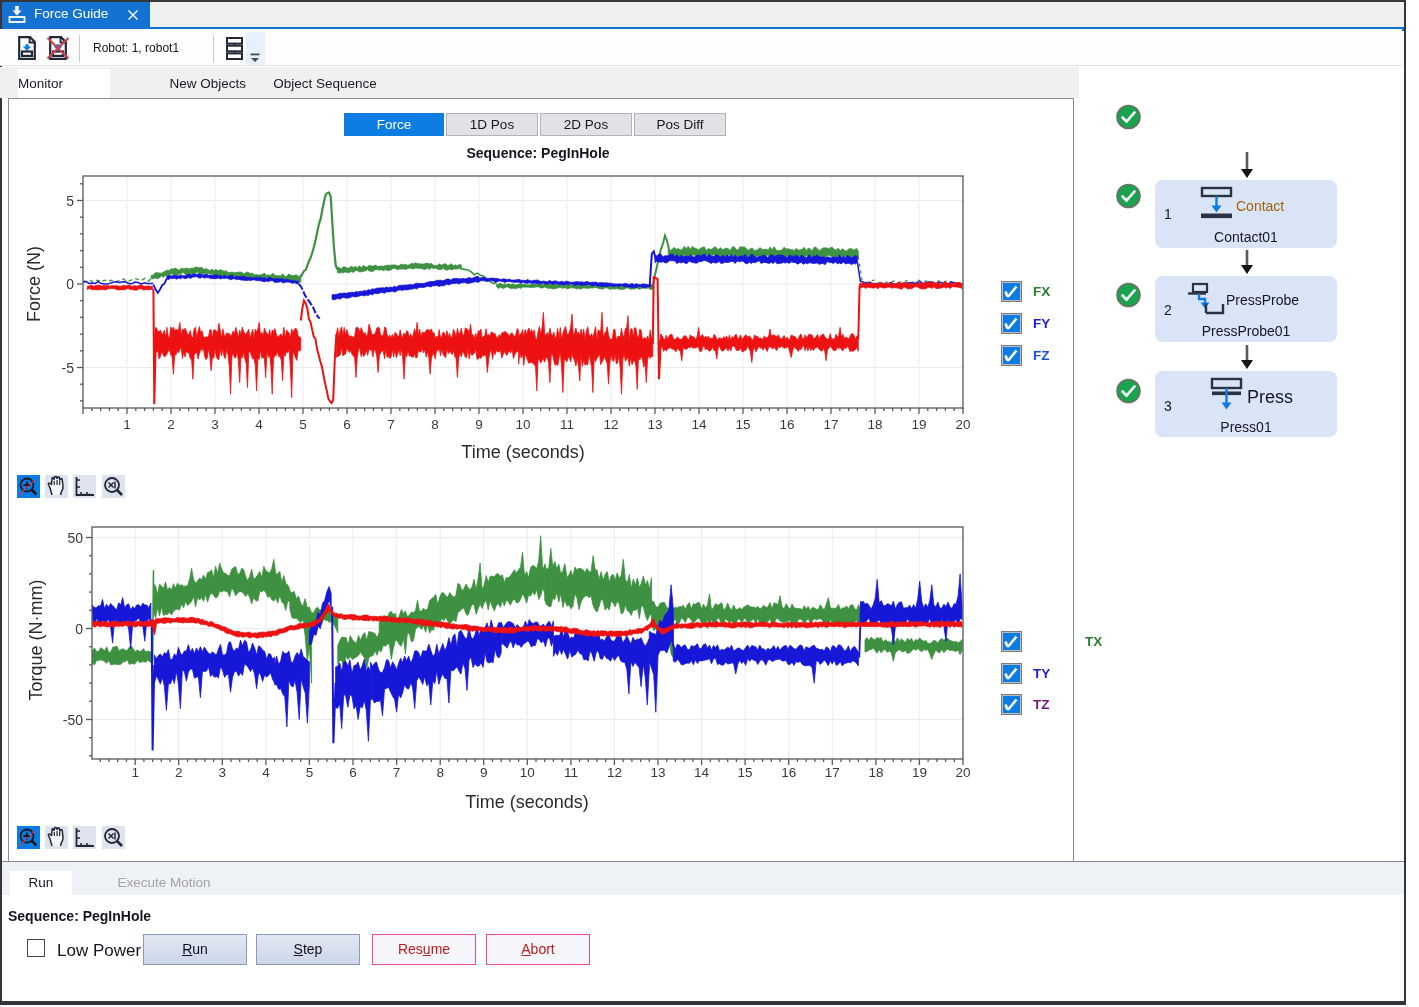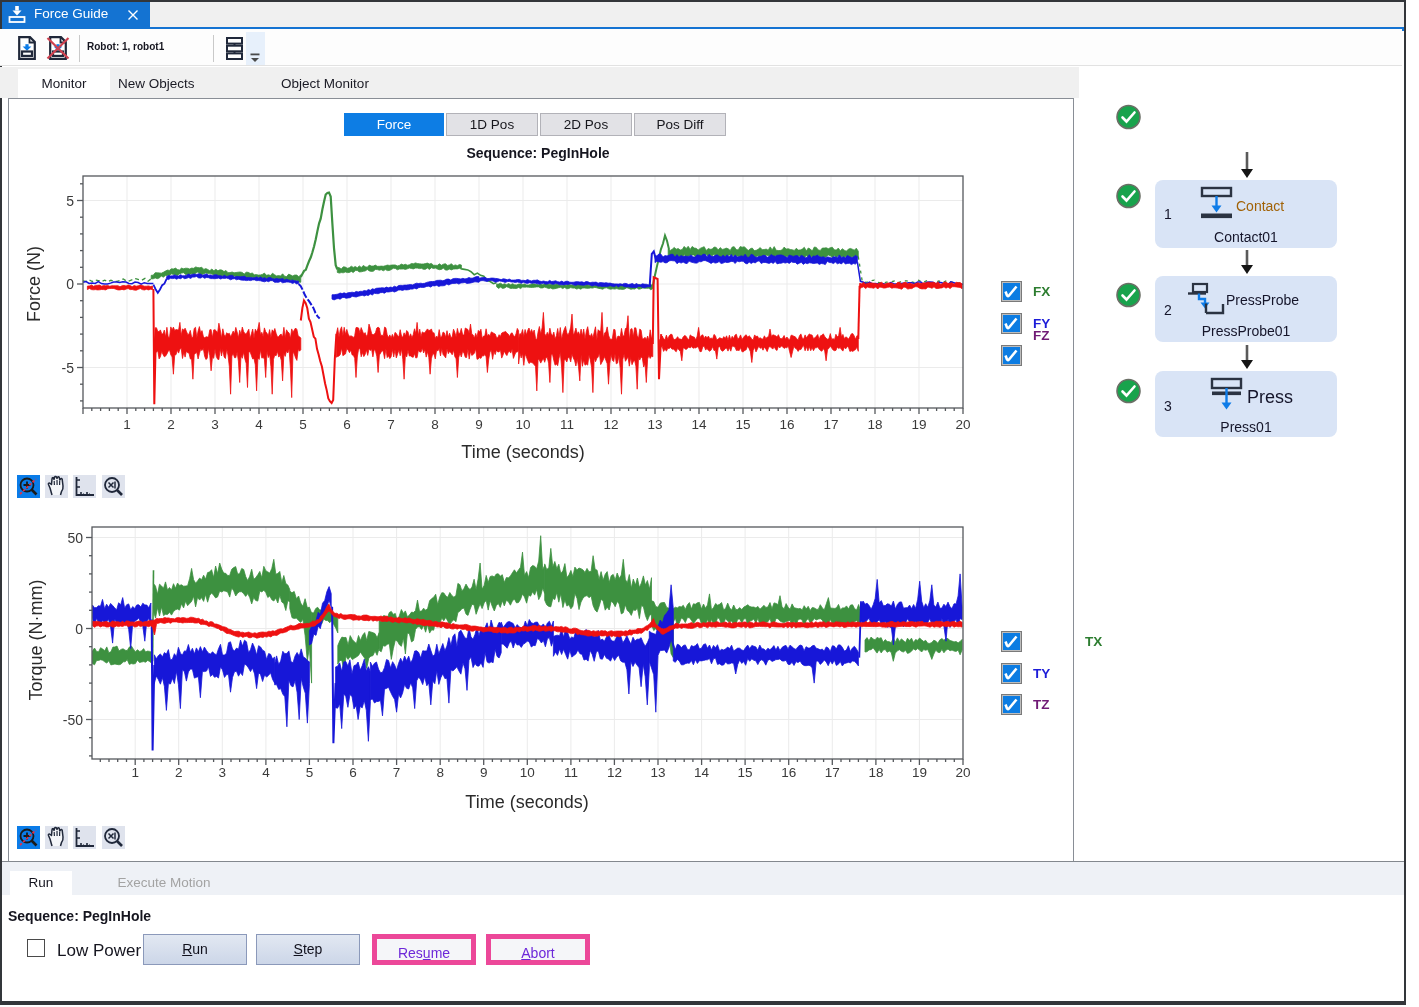--- a/index.html
+++ b/index.html
@@ -8,21 +8,21 @@
 .abs{position:absolute}
 #win{position:absolute;left:0;top:0;width:1406px;height:1005px;background:#fff}
 #win .bord{position:absolute;background:#33363a}
 .seqlabel{font-size:14px;font-weight:700;color:#15151f}
 .cbx{position:absolute;width:21px;height:21px;background:#0c7ce2;border:1px solid #7a7a7a;box-shadow:inset 0 0 0 1px #bdbdbd}
 .leglab{position:absolute;font-size:13.5px;font-weight:700}
 .flowbox{position:absolute;left:1155px;width:182px;background:#d9e4f6;border-radius:8px}
 .flowname{position:absolute;left:1155px;width:182px;text-align:center;font-size:14px;color:#15152a}
 .flownum{position:absolute;left:1164px;font-size:14px;color:#15152a}
 .gbtn{position:absolute;top:934px;width:104px;height:31px;border:1px solid #8b99ba;background:linear-gradient(#e2e8f2,#ccd6e8);font-size:14px;color:#10101c;text-align:center;line-height:29px}
-.gbtn.dis{border:5px solid #ec4899;background:#f5f6f9;color:#6d28d9}
+.gbtn.dis{border:1px solid #ec4899;background:#f5f6f9;color:#b91c1c}
 </style>
 </head>
 <body>
 <div id="win">
 <div class="bord" style="left:0;top:0;width:1406px;height:2px"></div>
 <div class="bord" style="left:0;top:0;width:2px;height:1005px"></div>
 <div class="bord" style="left:1404px;top:0;width:2px;height:1005px"></div>
 <div class="bord" style="left:0;top:1001px;width:1406px;height:4px"></div>
 
 <div class="abs" style="left:2px;top:2px;width:1402px;height:25px;background:#f0f0f0"></div>
@@ -51,40 +51,40 @@
  <g transform="translate(3,0)">
  <path d="M1.2 1.2 L12 1.2 L16.8 6 L16.8 22.8 L1.2 22.8 Z" fill="#fff" stroke="#20283a" stroke-width="2.2"></path>
  <path d="M11.5 1 L11.5 6.5 L17 6.5" fill="none" stroke="#20283a" stroke-width="1.8"></path>
  <rect x="7.4" y="8.2" width="3.2" height="3.6" fill="#0c7ce8"></rect>
  <path d="M4.6 10.6 L13.4 10.6 L9 14.8 Z" fill="#0c7ce8"></path>
  <rect x="4" y="15.5" width="10" height="4.4" fill="none" stroke="#20283a" stroke-width="2.2"></rect>
  </g>
  <path d="M1.5 2 L22.5 22.5 M22.5 2 L1.5 22.5" stroke="#cf4250" stroke-width="2.2"></path>
 </svg>
 <div class="abs" style="left:79px;top:35px;width:1px;height:27px;background:#c9c9c9"></div>
-<div class="abs" style="left:87px;top:41px;font-size:10px;font-weight:700;color:#15151f">Robot: 1, robot1</div>
+<div class="abs" style="left:93px;top:41px;font-size:12px;font-weight:400;color:#15151f">Robot: 1, robot1</div>
 <div class="abs" style="left:213px;top:35px;width:1px;height:27px;background:#c9c9c9"></div>
 <svg class="abs" style="left:226px;top:37px" width="17" height="23" viewBox="0 0 17 23">
  <rect x="1" y="1" width="15" height="5.6" fill="none" stroke="#20283a" stroke-width="2"></rect>
  <rect x="1" y="8.7" width="15" height="5.6" fill="none" stroke="#20283a" stroke-width="2"></rect>
  <rect x="1" y="16.4" width="15" height="5.6" fill="none" stroke="#20283a" stroke-width="2"></rect>
  <path d="M8.5 6.6 L8.5 8.7 M8.5 14.3 L8.5 16.4" stroke="#20283a" stroke-width="2"></path>
 </svg>
 <div class="abs" style="left:246px;top:32px;width:19px;height:33px;background:#e7f0fb"></div>
 <svg class="abs" style="left:249px;top:53px" width="13" height="10" viewBox="0 0 13 10">
  <rect x="1.5" y="0.5" width="9" height="1.8" fill="#4a4a4a"></rect>
  <path d="M2 5 L10 5 L6 9 Z" fill="#4a4a4a"></path>
 </svg>
 
 
 <div class="abs" style="left:0;top:67px;width:1079px;height:31px;background:#f0f0f0"></div>
 <div class="abs" style="left:18px;top:69px;width:92px;height:29px;background:#fff"></div>
-<div class="abs" style="left:18px;top:69px;width:92px;height:29px;font-size:13.5px;color:#1a1a24;text-align:center;line-height:29px">Monitor</div>
-<div class="abs" style="left:118px;top:69px;width:128px;height:29px;font-size:13.5px;color:#1a1a24;text-align:left;line-height:29px">New Objects</div>
-<div class="abs" style="left:256px;top:69px;width:138px;height:29px;font-size:13.5px;color:#1a1a24;text-align:center;line-height:29px">Object Monitor</div>
+<div class="abs" style="left:18px;top:69px;width:92px;height:29px;font-size:13.5px;color:#1a1a24;line-height:29px">Monitor</div>
+<div class="abs" style="left:118px;top:69px;width:128px;height:29px;font-size:13.5px;color:#1a1a24;text-align:right;line-height:29px">New Objects</div>
+<div class="abs" style="left:256px;top:69px;width:138px;height:29px;font-size:13.5px;color:#1a1a24;text-align:center;line-height:29px">Object Sequence</div>
 
 
 <div class="abs" style="left:8px;top:98px;width:1066px;height:764px;background:#fff;border:1px solid #898e96"></div>
 
 
 <div class="abs" style="left:344px;top:113px;width:100px;height:23px;background:#0d7de4;color:#fff;font-size:13.5px;text-align:center;line-height:23px">Force</div>
 <div class="abs" style="left:446px;top:113px;width:92px;height:23px;background:#e2e2e6;border:1px solid #b2b2b8;color:#16161c;font-size:13.5px;text-align:center;line-height:21px">1D Pos</div>
 <div class="abs" style="left:540px;top:113px;width:92px;height:23px;background:#e2e2e6;border:1px solid #b2b2b8;color:#16161c;font-size:13.5px;text-align:center;line-height:21px">2D Pos</div>
 <div class="abs" style="left:634px;top:113px;width:92px;height:23px;background:#e2e2e6;border:1px solid #b2b2b8;color:#16161c;font-size:13.5px;text-align:center;line-height:21px">Pos Diff</div>
 <div class="abs seqlabel" style="left:0;top:145px;width:1076px;text-align:center">Sequence: PegInHole</div>
@@ -489,21 +489,21 @@
         <path d="M3.5 9.5 L5 13.5 Q5.8 15 7 13.5 L14.5 4.5" fill="none" stroke="#fff" stroke-width="2.6"></path>
       </svg></div>
 <div class="cbx" style="left:1001px;top:313px"><svg width="19" height="19" viewBox="0 0 19 19">
         <path d="M3.5 9.5 L5 13.5 Q5.8 15 7 13.5 L14.5 4.5" fill="none" stroke="#fff" stroke-width="2.6"></path>
       </svg></div>
 <div class="cbx" style="left:1001px;top:345px"><svg width="19" height="19" viewBox="0 0 19 19">
         <path d="M3.5 9.5 L5 13.5 Q5.8 15 7 13.5 L14.5 4.5" fill="none" stroke="#fff" stroke-width="2.6"></path>
       </svg></div>
 <div class="leglab" style="left:1033px;top:284px;color:#2d7d30">FX</div>
 <div class="leglab" style="left:1033px;top:316px;color:#1c1cd8">FY</div>
-<div class="leglab" style="left:1033px;top:328px;color:#701a75">FZ</div>
+<div class="leglab" style="left:1033px;top:348px;color:#1d4ed8">FZ</div>
 
 
 <div class="cbx" style="left:1001px;top:631px"><svg width="19" height="19" viewBox="0 0 19 19">
         <path d="M3.5 9.5 L5 13.5 Q5.8 15 7 13.5 L14.5 4.5" fill="none" stroke="#fff" stroke-width="2.6"></path>
       </svg></div>
 <div class="cbx" style="left:1001px;top:663px"><svg width="19" height="19" viewBox="0 0 19 19">
         <path d="M3.5 9.5 L5 13.5 Q5.8 15 7 13.5 L14.5 4.5" fill="none" stroke="#fff" stroke-width="2.6"></path>
       </svg></div>
 <div class="cbx" style="left:1001px;top:694px"><svg width="19" height="19" viewBox="0 0 19 19">
         <path d="M3.5 9.5 L5 13.5 Q5.8 15 7 13.5 L14.5 4.5" fill="none" stroke="#fff" stroke-width="2.6"></path>

